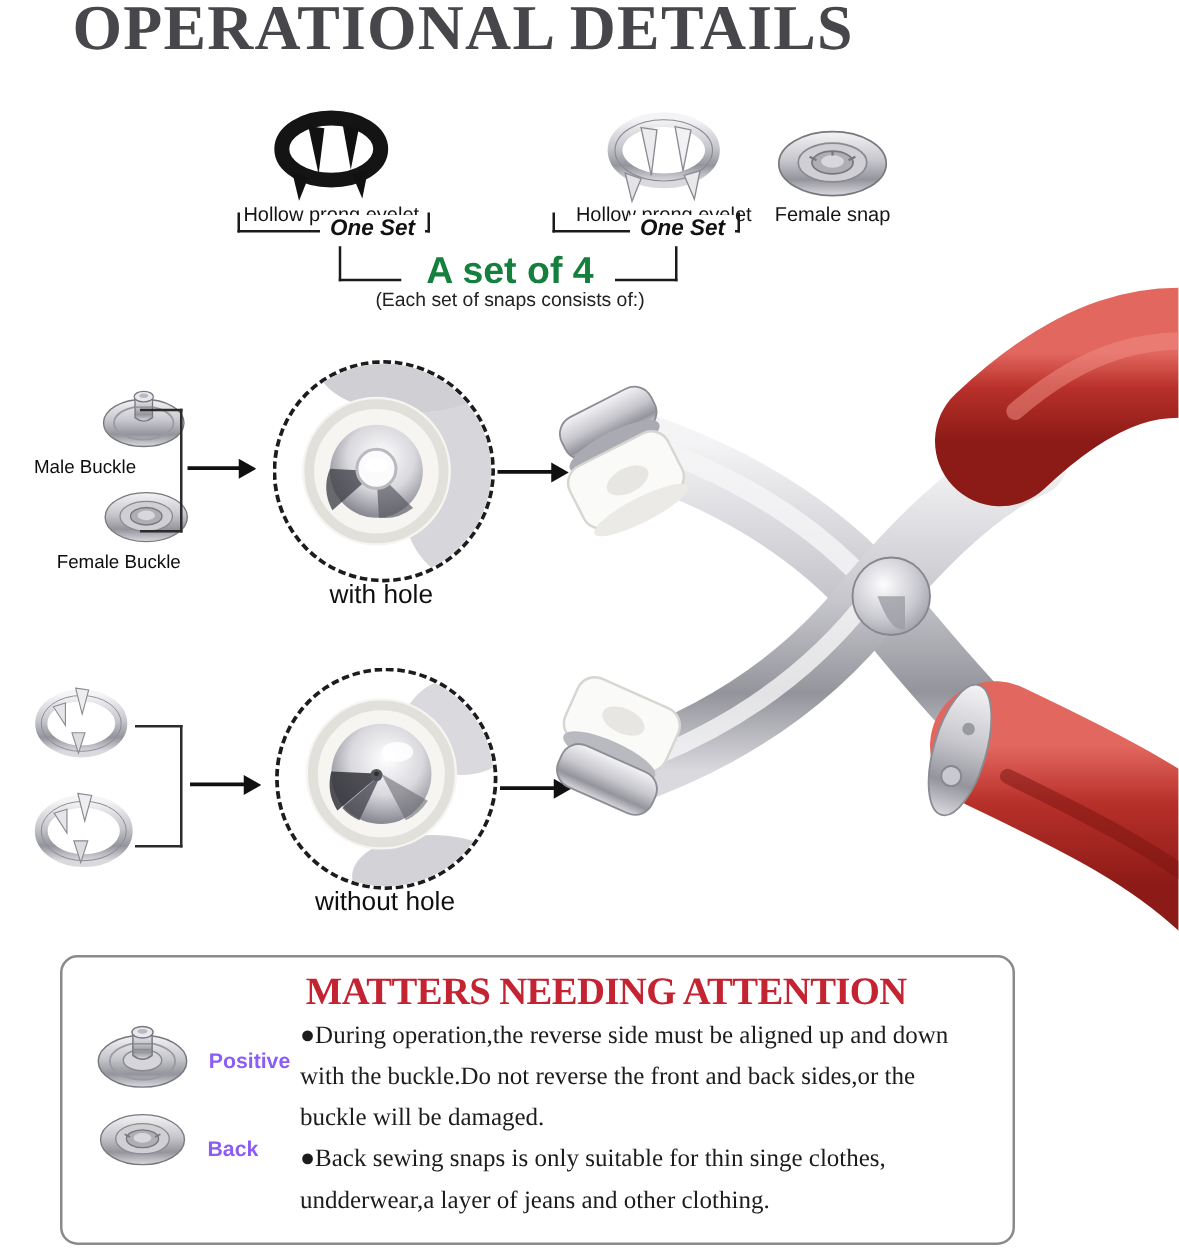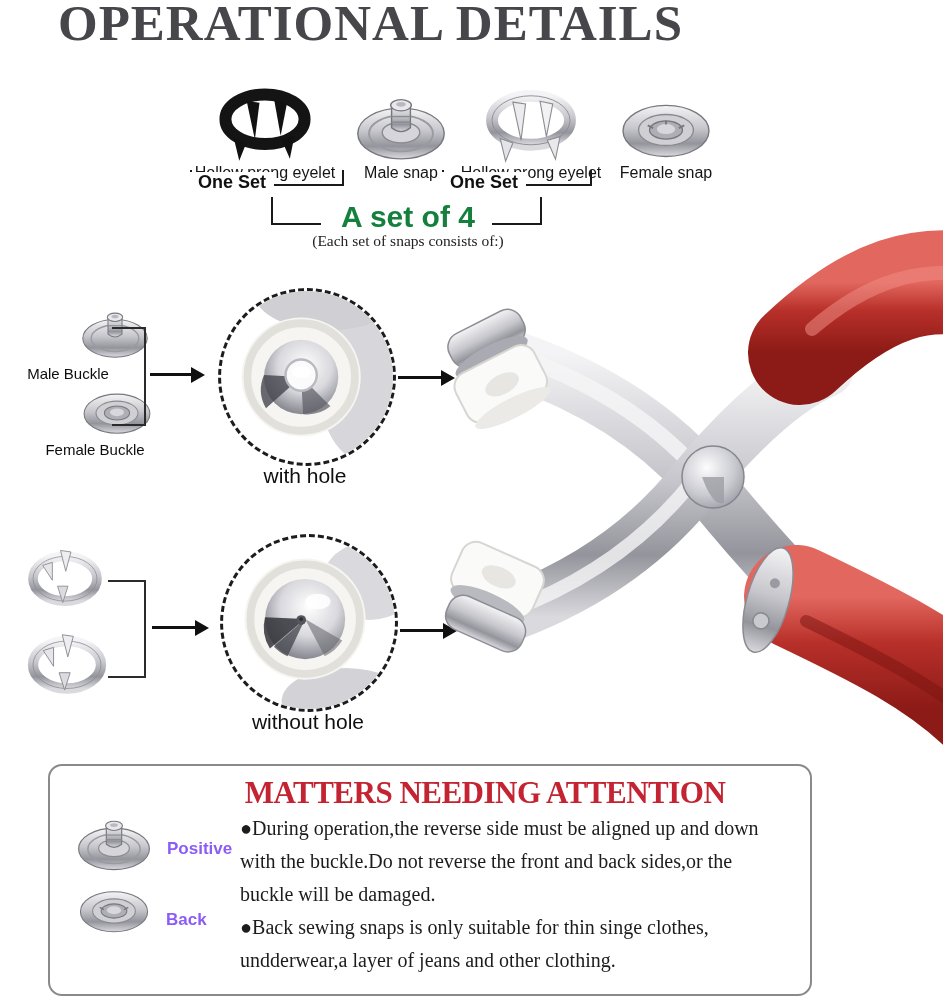--- a/index.html
+++ b/index.html
@@ -14,26 +14,26 @@
     font-family:"Liberation Serif","DejaVu Serif",serif;
     font-weight:bold;font-size:51px;letter-spacing:1px;color:#46464b;
     white-space:nowrap;
   }
   
   .part{display:flex;flex-direction:column;align-items:center;width:150px;top:62px;}
   .part .imgbox{height:84px;display:flex;align-items:flex-end;justify-content:center;}
   .part .caption{margin-top:2px;font-size:16px;color:#141414;white-space:nowrap;}
   
   .bracket{border-left:2px solid #1a1a1a;border-right:2px solid #1a1a1a;border-bottom:2px solid #1a1a1a;height:14px;}
-  .bracket-label{display:flex;justify-content:flex-start;}
+  .bracket-label{display:flex;justify-content:flex-end;font-style:italic;}
   .bracket-label span{background:#fff;padding:0 8px;font-weight:bold;font-size:18px;color:#111;white-space:nowrap;}
   .conn-left{border-left:2px solid #1a1a1a;border-bottom:2px solid #1a1a1a;}
   .conn-right{border-right:2px solid #1a1a1a;border-bottom:2px solid #1a1a1a;}
   .set-title{font-weight:bold;font-size:30px;color:#15803d;text-align:center;white-space:nowrap;}
-  .set-subtitle{font-size:15.5px;color:#222;text-align:center;white-space:nowrap;font-family:Liberation Serif, serif;}
+  .set-subtitle{font-size:15.5px;color:#222;text-align:center;white-space:nowrap;}
   
   .arrow{height:3px;background:#101010;}
   .arrow::after{
     content:"";position:absolute;right:-13px;top:-6.5px;
     border-left:14px solid #101010;border-top:8px solid transparent;border-bottom:8px solid transparent;
   }
   
   .group-bracket{border-top:2.5px solid #2b2b2b;border-right:2.5px solid #2b2b2b;border-bottom:2.5px solid #2b2b2b;}
   .side-label{font-size:15px;color:#0d0d0d;text-align:center;white-space:nowrap;}
   
@@ -93,35 +93,20 @@
         <ellipse cx="50" cy="40" rx="43" ry="27" fill="none" stroke="#141414" stroke-width="13"></ellipse>
         <path d="M30,20 L44,22 L39,62 Z" fill="#111"></path>
         <path d="M60,19 L74,22 L67,58 Z" fill="#111"></path>
         <path d="M16,60 L30,65 L22,85 Z" fill="#111"></path>
         <path d="M68,62 L82,58 L77,83 Z" fill="#111"></path>
       </svg>
     </div>
     <figcaption class="caption">Hollow prong eyelet</figcaption>
   </figure>
 
-  <figure class="abs part" style="left:286px;">
-    <div class="imgbox">
-      <svg width="94" height="74" viewBox="0 0 100 78">
-        <ellipse cx="50" cy="48" rx="46" ry="27" fill="url(#gMetal)" stroke="#77777e" stroke-width="1.5"></ellipse>
-        <ellipse cx="50" cy="48" rx="34" ry="19" fill="none" stroke="#9a9aa1" stroke-width="2"></ellipse>
-        <ellipse cx="50" cy="47" rx="20" ry="11" fill="#d6d6da" stroke="#8a8a90" stroke-width="1.5"></ellipse>
-        <path d="M40,22 Q40,16 50,16 Q60,16 60,22 L60,42 Q55,46 50,46 Q45,46 40,42 Z" fill="url(#gMetal)" stroke="#77777e" stroke-width="1.5"></path>
-        <line x1="40" y1="30" x2="60" y2="30" stroke="#8b8b92" stroke-width="1.5"></line>
-        <line x1="40" y1="36" x2="60" y2="36" stroke="#8b8b92" stroke-width="1.5"></line>
-        <ellipse cx="50" cy="18" rx="11" ry="6" fill="#e9e9ed" stroke="#77777e" stroke-width="1.5"></ellipse>
-        <ellipse cx="50" cy="17" rx="5" ry="2.5" fill="#b9b9c0"></ellipse>
-      </svg>
-    </div>
-    <figcaption class="caption">Male snap</figcaption>
-  </figure>
 
   <figure class="abs part" style="left:416px;">
     <div class="imgbox">
       <svg width="96" height="78" viewBox="0 0 100 86">
         <ellipse cx="50" cy="40" rx="43" ry="27" fill="none" stroke="url(#gMetal)" stroke-width="13"></ellipse>
         <ellipse cx="50" cy="40" rx="43" ry="27" fill="none" stroke="#8b8b92" stroke-width="1"></ellipse>
         <path d="M30,20 L44,22 L39,62 Z" fill="#ececef" stroke="#8b8b92" stroke-width="1.2"></path>
         <path d="M60,19 L74,22 L67,58 Z" fill="#f2f2f4" stroke="#8b8b92" stroke-width="1.2"></path>
         <path d="M16,60 L30,65 L22,85 Z" fill="#e4e4e8" stroke="#8b8b92" stroke-width="1.2"></path>
         <path d="M68,62 L82,58 L77,83 Z" fill="#e9e9ec" stroke="#8b8b92" stroke-width="1.2"></path>

